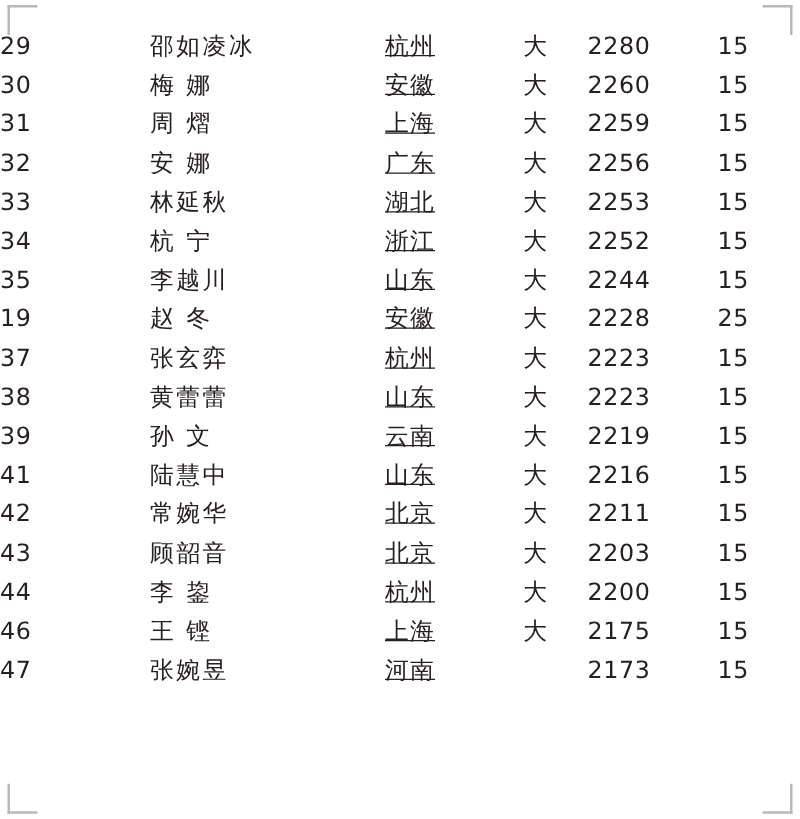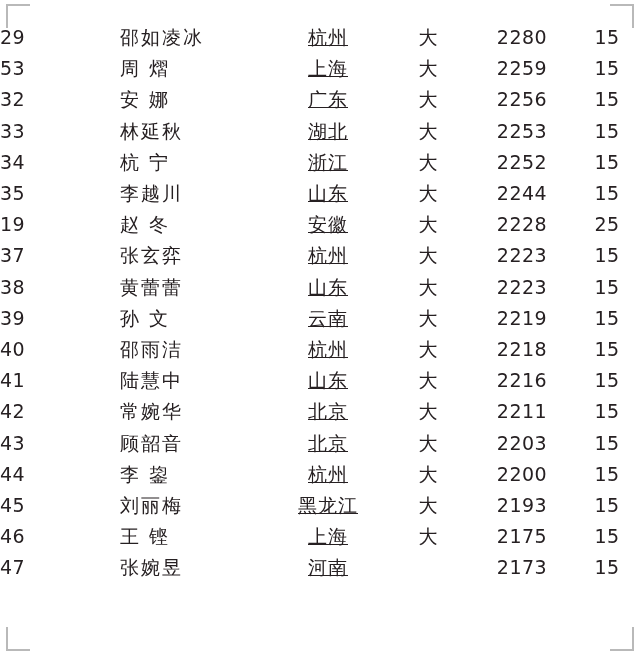--- a/index.html
+++ b/index.html
@@ -60,22 +60,22 @@
   col.c-name  { width: 150px; }
   col.c-prov  { width: 116px; }
   col.c-level { width: 84px; }
   col.c-score { width: 104px; }
   col.c-count { width: 66px; }
 
   td.rank  { text-align: left;   padding-left: 60px; letter-spacing: 0.5px; }
   td.name  { letter-spacing: 2px; }
   td.prov  { text-align: center; letter-spacing: 1px; text-decoration: underline; }
   td.level { text-align: center; }
-  td.score { text-align: center; letter-spacing: 0.5px; }
-  td.count { text-align: center; letter-spacing: 0.5px; }
+  td.score { text-align: left; letter-spacing: 0.5px; }
+  td.count { text-align: left; letter-spacing: 0.5px; }
 
   
   .page { -webkit-font-smoothing: antialiased; }
 </style>
 </head>
 <body>
 
 <div class="page">
 
   <div class="corner tl"></div>
@@ -96,21 +96,29 @@
       <tbody id="ranking-body">
           <tr>
             <td class="rank">29</td>
             <td class="name">邵如凌冰</td>
             <td class="prov">杭州</td>
             <td class="level">大</td>
             <td class="score">2280</td>
             <td class="count">15</td>
           </tr>
           <tr>
-            <td class="rank">53</td>
+            <td class="rank">30</td>
+            <td class="name">梅  娜</td>
+            <td class="prov">安徽</td>
+            <td class="level">大</td>
+            <td class="score">2260</td>
+            <td class="count">15</td>
+          </tr>
+          <tr>
+            <td class="rank">31</td>
             <td class="name">周  熠</td>
             <td class="prov">上海</td>
             <td class="level">大</td>
             <td class="score">2259</td>
             <td class="count">15</td>
           </tr>
           <tr>
             <td class="rank">32</td>
             <td class="name">安  娜</td>
             <td class="prov">广东</td>
@@ -168,28 +176,20 @@
           </tr>
           <tr>
             <td class="rank">39</td>
             <td class="name">孙  文</td>
             <td class="prov">云南</td>
             <td class="level">大</td>
             <td class="score">2219</td>
             <td class="count">15</td>
           </tr>
           <tr>
-            <td class="rank">40</td>
-            <td class="name">邵雨洁</td>
-            <td class="prov">杭州</td>
-            <td class="level">大</td>
-            <td class="score">2218</td>
-            <td class="count">15</td>
-          </tr>
-          <tr>
             <td class="rank">41</td>
             <td class="name">陆慧中</td>
             <td class="prov">山东</td>
             <td class="level">大</td>
             <td class="score">2216</td>
             <td class="count">15</td>
           </tr>
           <tr>
             <td class="rank">42</td>
             <td class="name">常婉华</td>
@@ -205,28 +205,20 @@
             <td class="level">大</td>
             <td class="score">2203</td>
             <td class="count">15</td>
           </tr>
           <tr>
             <td class="rank">44</td>
             <td class="name">李  鋆</td>
             <td class="prov">杭州</td>
             <td class="level">大</td>
             <td class="score">2200</td>
-            <td class="count">15</td>
-          </tr>
-          <tr>
-            <td class="rank">45</td>
-            <td class="name">刘丽梅</td>
-            <td class="prov">黑龙江</td>
-            <td class="level">大</td>
-            <td class="score">2193</td>
             <td class="count">15</td>
           </tr>
           <tr>
             <td class="rank">46</td>
             <td class="name">王  铿</td>
             <td class="prov">上海</td>
             <td class="level">大</td>
             <td class="score">2175</td>
             <td class="count">15</td>
           </tr>

